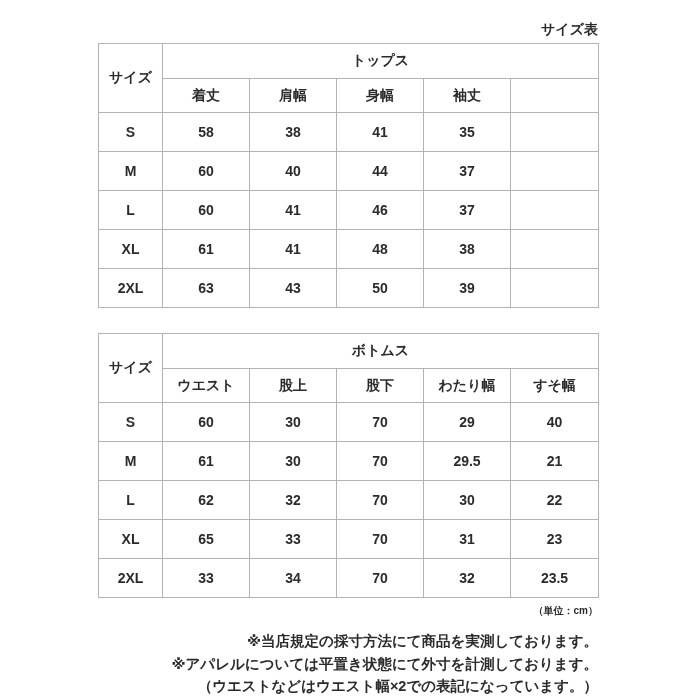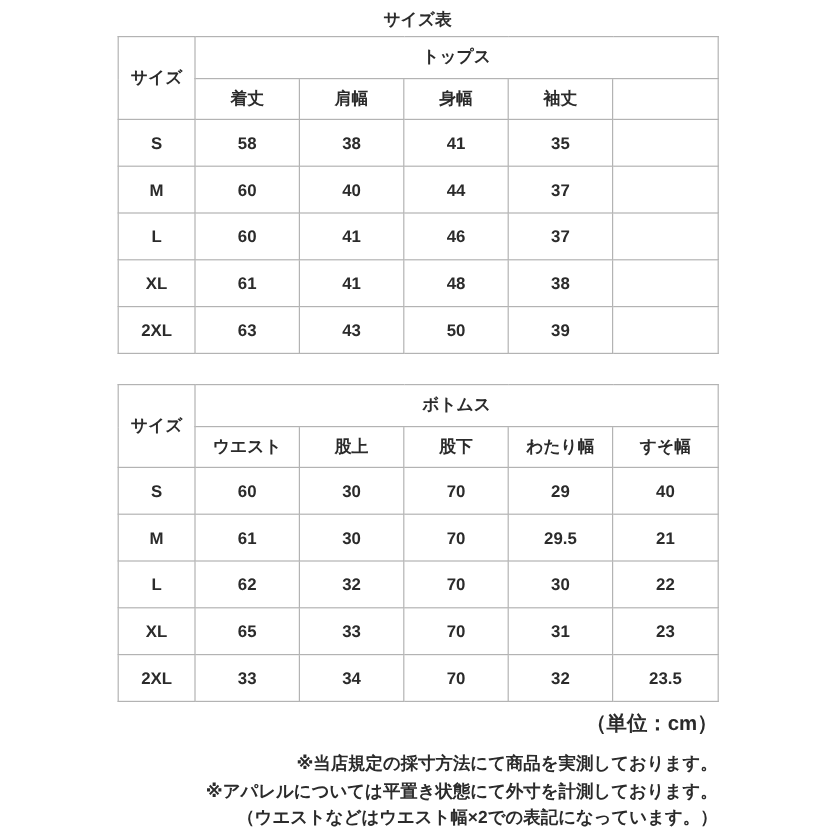--- a/index.html
+++ b/index.html
@@ -15,23 +15,23 @@
     background: #ffffff;
     overflow: hidden;
     color: #2b2b2b;
   }
   .wrap {
     width: 500px;
     margin-left: 98px;
   }
   .page-title {
     margin: 0;
-    padding-top: 8px;
+    padding-top: 21px;
     height: 20px;
-    text-align: center;
+    text-align: right;
     font-size: 14px;
     font-weight: bold;
     color: #2b2b2b;
   }
   table.size-table {
     border-collapse: collapse;
     table-layout: fixed;
     width: 500px;
   }
   table.size-table.tops { margin-top: 2px; }
@@ -48,21 +48,21 @@
     font-weight: bold;
     color: #2b2b2b;
     padding: 0;
   }
   tr.group-row th  { height: 34px; font-family: Liberation Mono, monospace; }
   tr.cols-row th   { height: 33px; }
   .size-table tbody td { height: 38px; }
   .unit-label {
     width: 500px;
     text-align: right;
-    font-size: 17px;
+    font-size: 10px;
     font-weight: bold;
     margin-top: 6px;
     color: #2b2b2b;
   }
   .notes {
     margin: 12px 0 0 5px;
     font-size: 14.5px;
     font-weight: bold;
     line-height: 22.5px;
     color: #2b2b2b;

